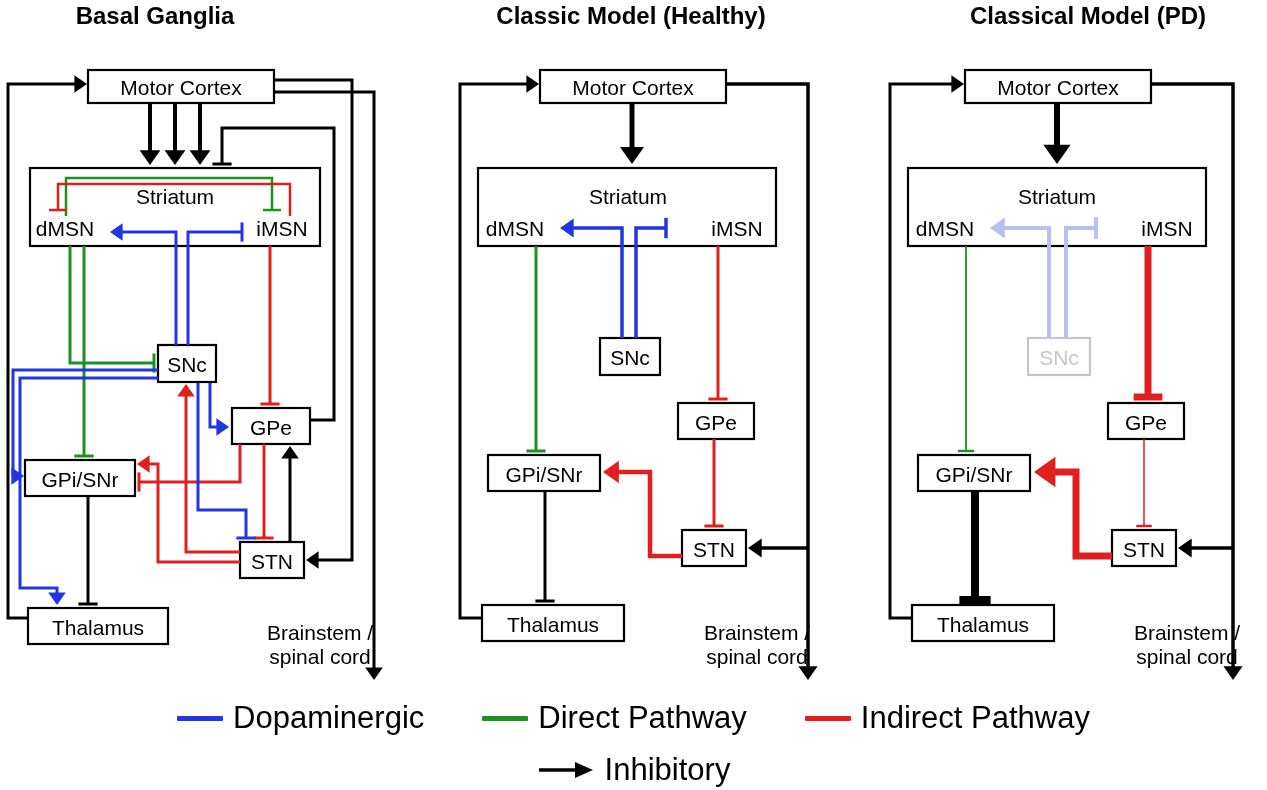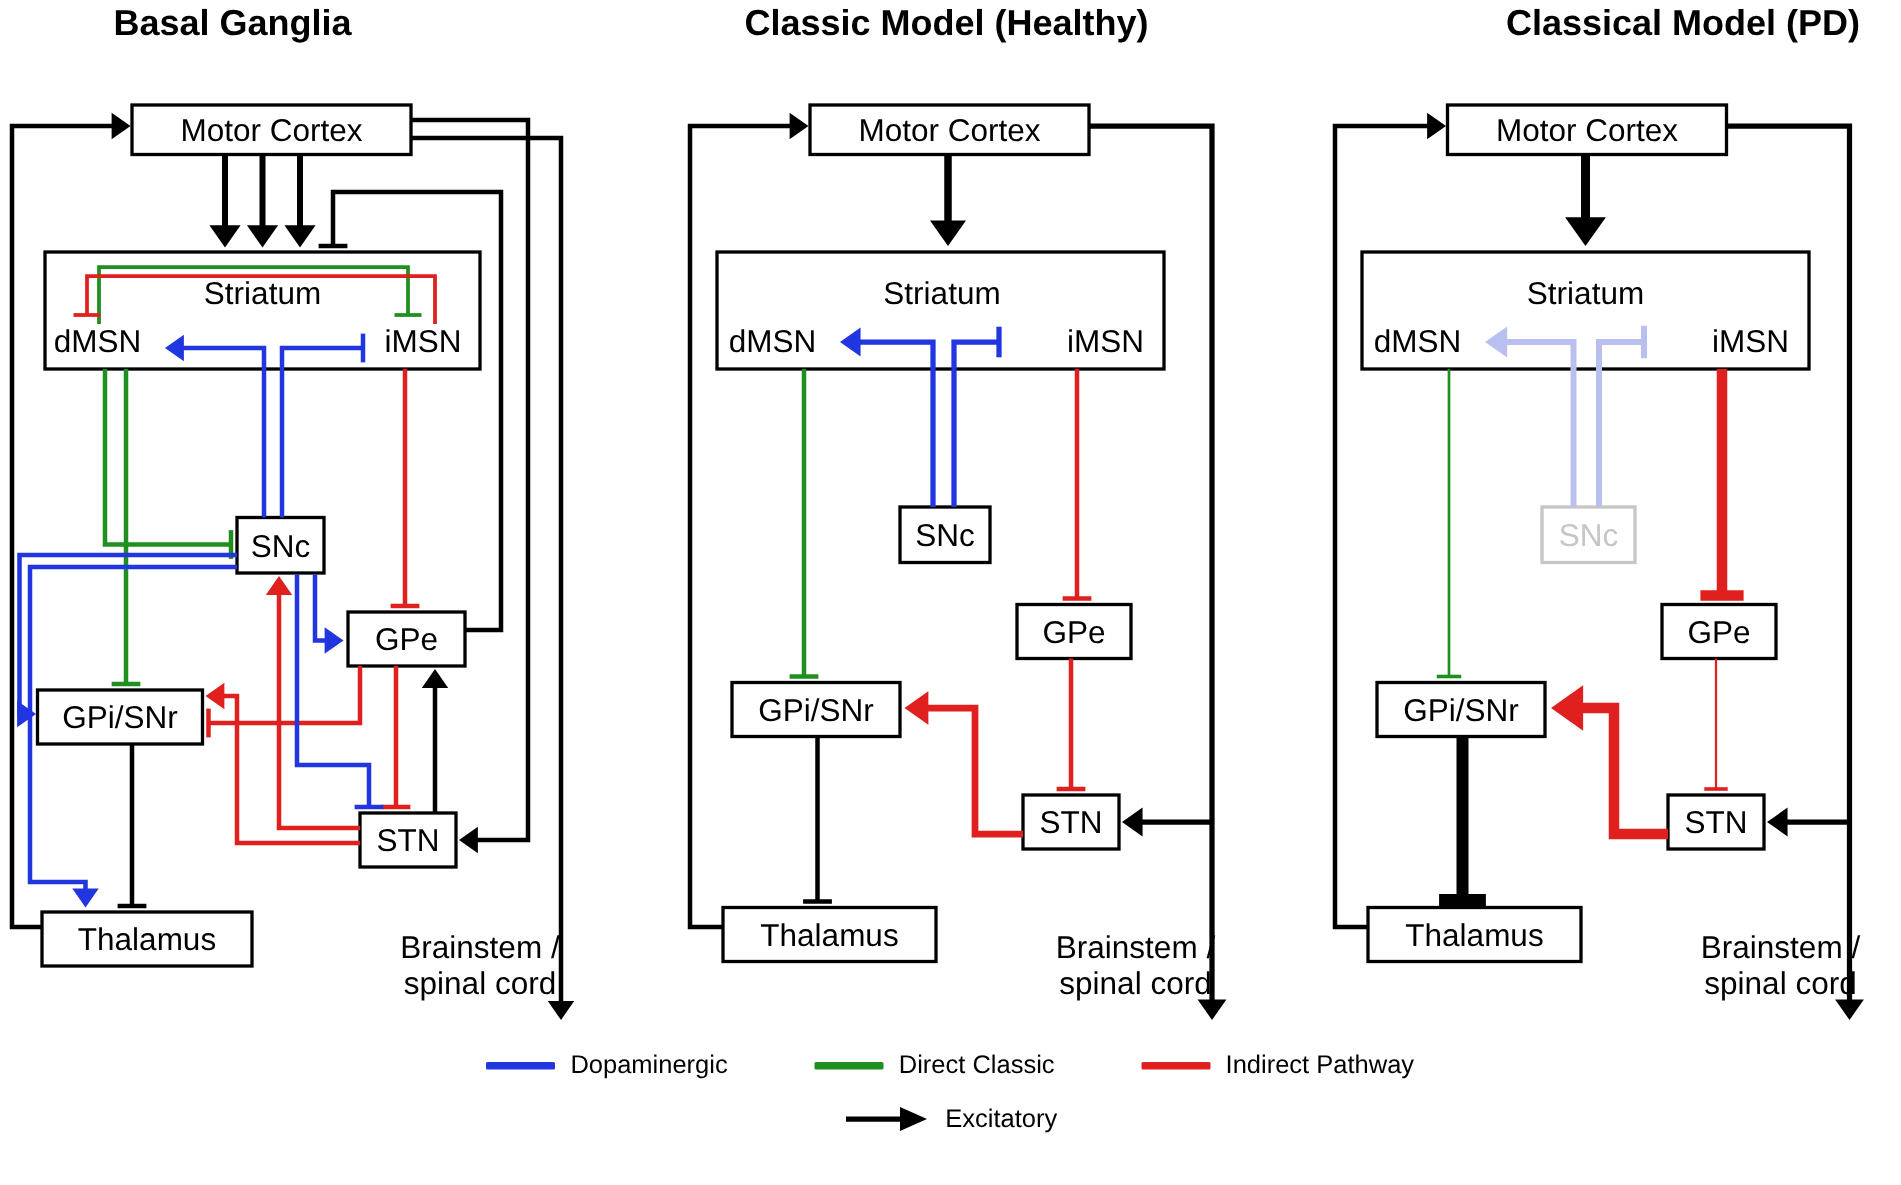--- a/index.html
+++ b/index.html
@@ -2,25 +2,25 @@
 <html><head>
 <meta charset="utf-8">
 <style>
   html,body{margin:0;padding:0;background:#ffffff;}
   .stage{position:relative;width:1267px;height:790px;background:#ffffff;
          font-family:"Liberation Sans",sans-serif;overflow:hidden;}
   #diagram{position:absolute;left:0;top:0;}
   #diagram text{font-family:"Liberation Sans",sans-serif;}
   .panel-title{position:absolute;top:2px;transform:translateX(-50%);
                font-size:24px;font-weight:bold;color:#000;white-space:nowrap;}
-  .pt1{left:155px;} .pt2{left:631px;} .pt3{left:1122px;}
+  .pt1{left:155px;} .pt2{left:631px;} .pt3{left:1088px;}
   .legend{position:absolute;left:0;right:0;top:700px;display:flex;
           flex-direction:column;align-items:center;gap:16px;}
   .legend-row{display:flex;align-items:center;gap:58px;}
-  .legend-item{display:flex;align-items:center;gap:10px;font-size:17px;color:#000;}
+  .legend-item{display:flex;align-items:center;gap:10px;font-size:31px;color:#000;}
   .line-swatch{display:inline-block;width:46px;height:5px;border-radius:1px;background:#000;}
   .marker-glyph{display:inline-block;}
 </style>
 </head>
 <body>
 
 <div class="stage">
 
   <div class="panel-title pt1">Basal Ganglia</div>
   <div class="panel-title pt2">Classic Model (Healthy)</div>
@@ -182,31 +182,31 @@
     </svg>
 
   <div class="legend">
     <div class="legend-row">
       <div class="legend-item">
         <span class="line-swatch" style="background: rgb(33, 53, 224);"></span>
         <span>Dopaminergic</span>
       </div>
       <div class="legend-item">
         <span class="line-swatch" style="background: rgb(31, 143, 31);"></span>
-        <span>Direct Classic</span>
+        <span>Direct Pathway</span>
       </div>
       <div class="legend-item">
         <span class="line-swatch" style="background: rgb(224, 31, 31);"></span>
         <span>Indirect Pathway</span>
       </div>
     </div>
     <div class="legend-row">
       <div class="legend-item">
         <svg class="marker-glyph" width="58" height="20">
           <line x1="2" y1="10" x2="40" y2="10" stroke="#000" stroke-width="3.5"></line>
           <polygon points="38,2 56,10 38,18" fill="#000"></polygon>
         </svg>
-        <span>Excitatory</span>
+        <span>Inhibitory</span>
       </div>
     </div>
   </div>
 
 </div>
 
 </body></html>

